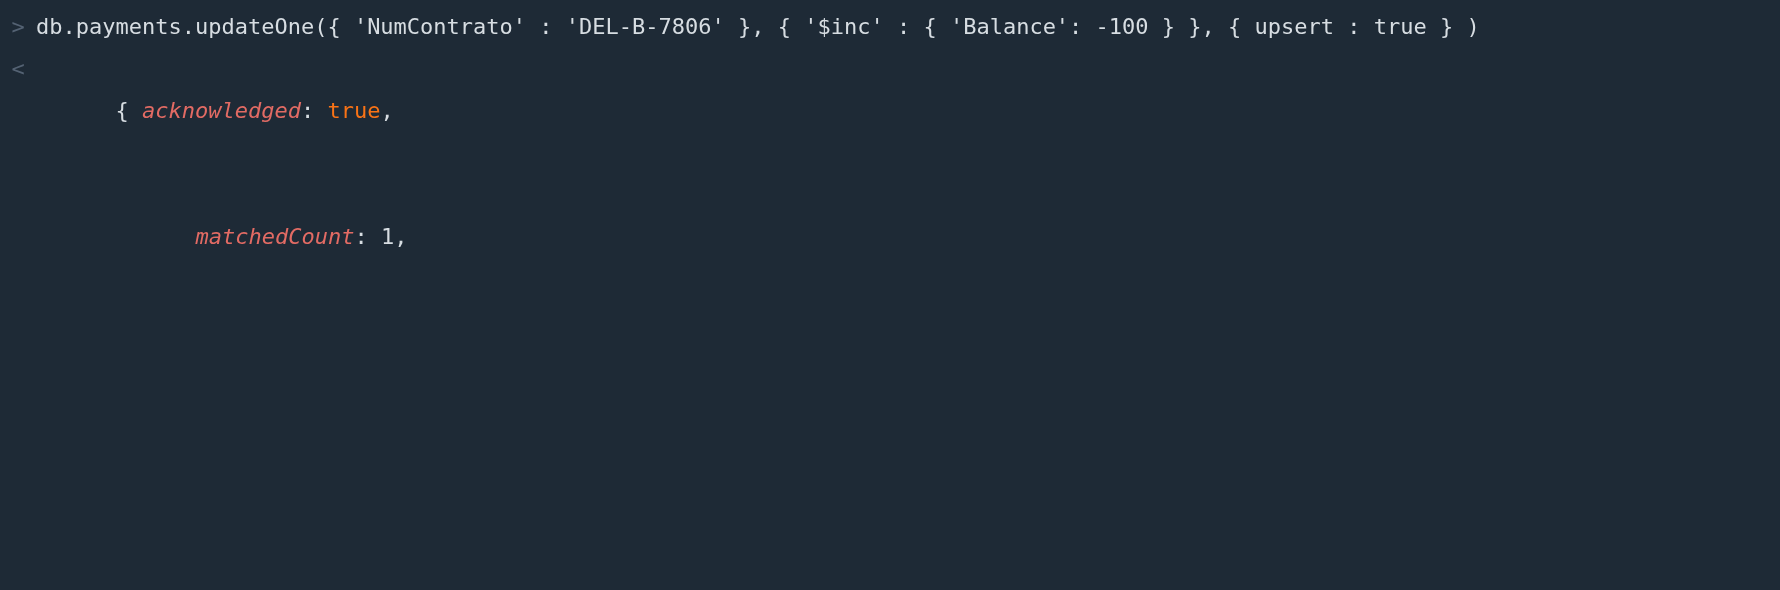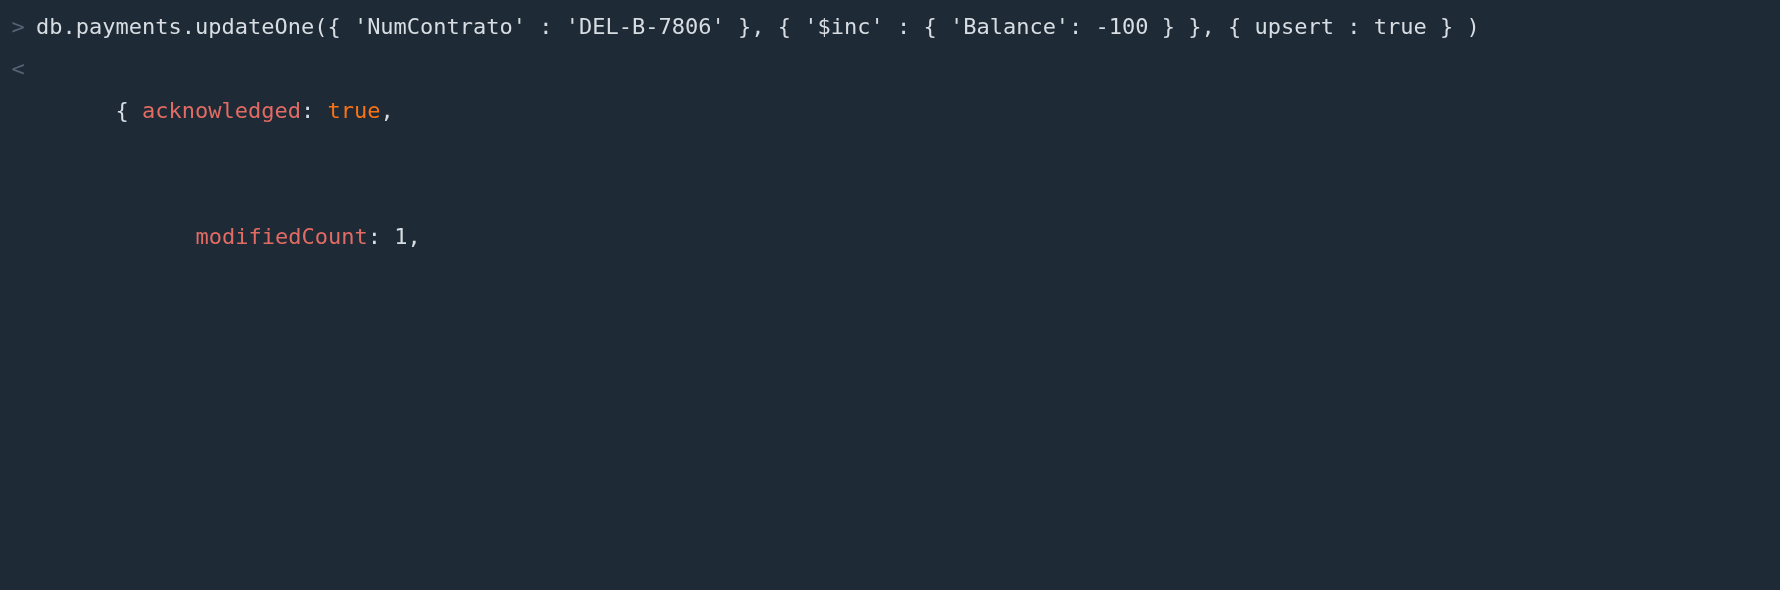--- a/index.html
+++ b/index.html
@@ -29,21 +29,21 @@
     color: #546273;
     user-select: none;
   }
   .indent {
     width: 80px;
     flex: 0 0 80px;
   }
   .code {
     flex: 0 0 auto;
   }
-  .c-key    { color: #e26b64; }   
+  .c-key    { color: #e26b64; font-style: italic; }   
   .c-punc   { color: #d7dde2; }   
   .c-bool   { color: #f97316; }   
   .c-num    { color: #d7dde2; }
 </style>
 </head>
 <body>
 
 <div class="shell">
 
   <div class="row">
@@ -52,27 +52,27 @@
   </div>
 
   <div class="row">
     <span class="gutter">&lt;</span>
     <span class="code">
       <span class="c-punc">{ </span><span class="c-key">acknowledged</span><span class="c-punc">: </span><span class="c-bool">true</span><span class="c-punc">,</span>
     </span>
   </div>
 
 
-
   <div class="row">
     <span class="gutter"></span><span class="indent"></span>
     <span class="code">
-      <span class="c-key">modifiedCount</span><span class="c-punc">: </span><span class="c-num">1</span><span class="c-punc">,</span>
+      <span class="c-key">matchedCount</span><span class="c-punc">: </span><span class="c-num">1</span><span class="c-punc">,</span>
     </span>
   </div>
+
 
   <div class="row">
     <span class="gutter"></span><span class="indent"></span>
     <span class="code">
       
     </span>
   </div>
 
 </div>
 

